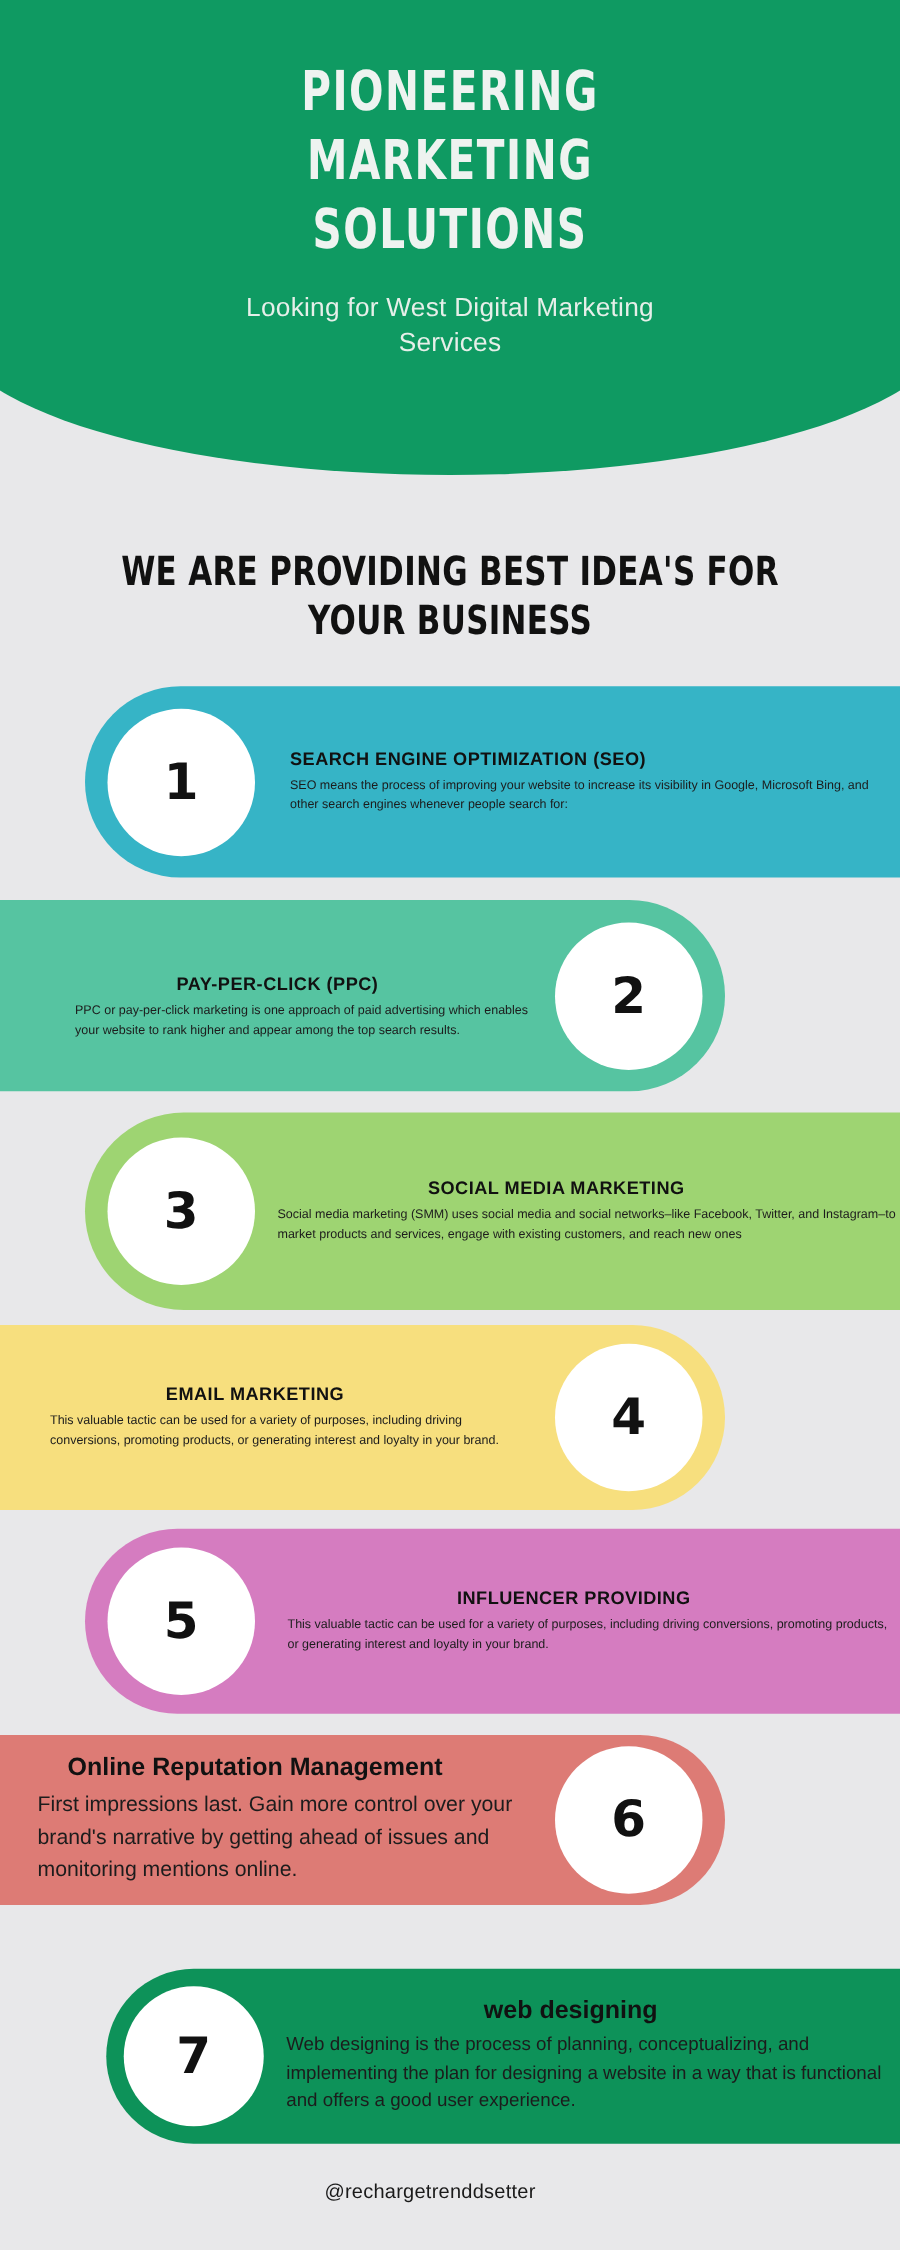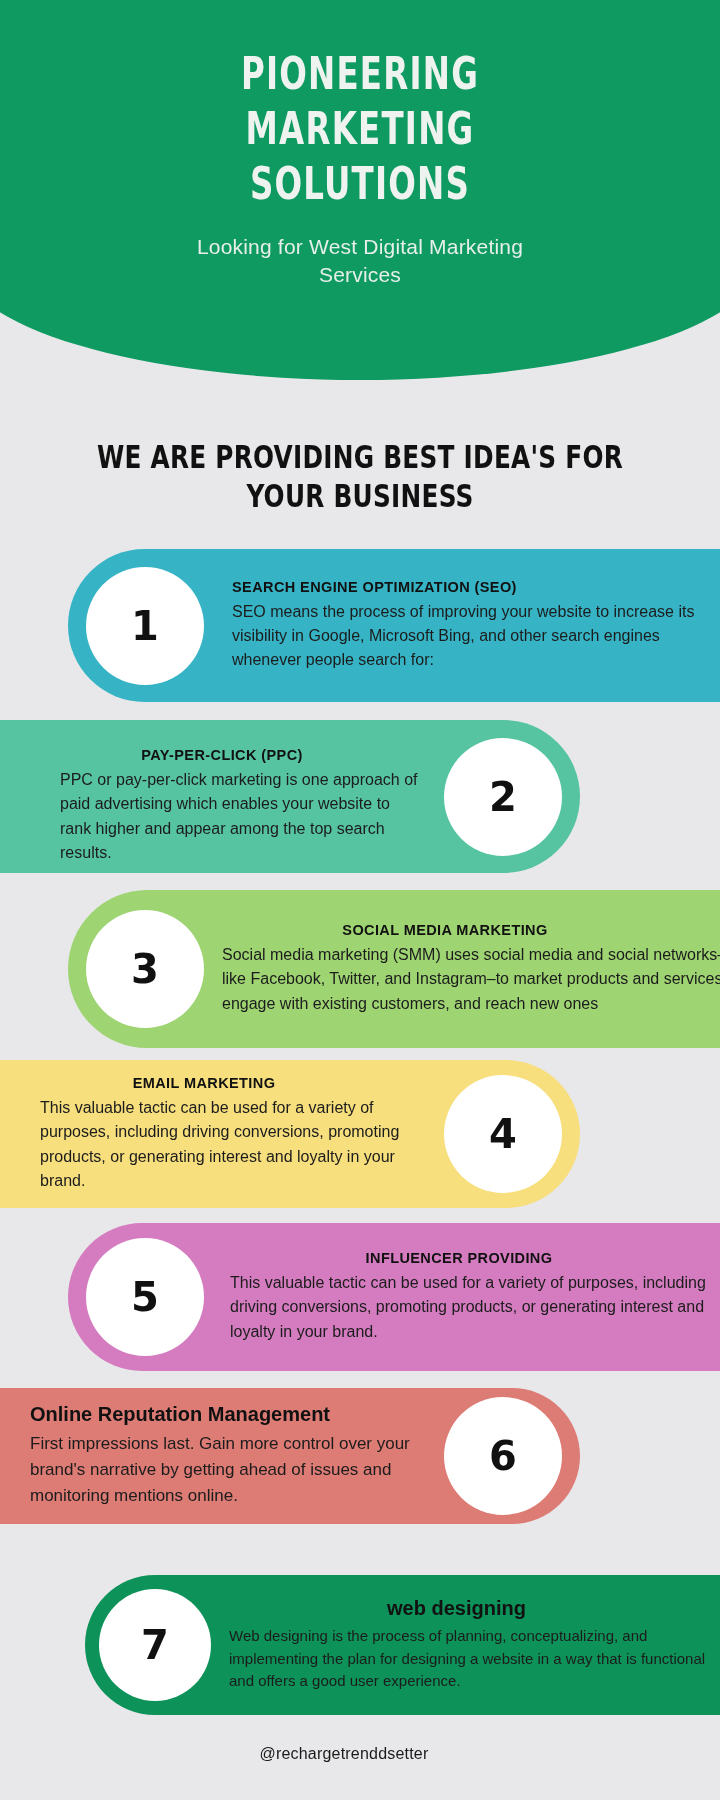--- a/index.html
+++ b/index.html
@@ -91,21 +91,21 @@
   }
   .row-title {
     font-weight: 700;
     color: #111;
     font-size: 14.5px;
     letter-spacing: 0.4px;
     margin-bottom: 5px;
   }
   .row-desc {
     color: #1c1c1c;
-    font-size: 16px;
+    font-size: 10px;
     line-height: 1.52;
     font-weight: 400;
   }
 
   
   .footer {
     position: absolute;
     left: 0; top: 1745px; width: 688px;
     text-align: center;
     color: #1a1a1a;
@@ -177,21 +177,21 @@
         <div class="row-title" style="text-align:center; padding-right:30px;">INFLUENCER PROVIDING</div>
         <div class="row-desc">This valuable tactic can be used for a variety of purposes, including driving conversions, promoting products, or generating interest and loyalty in your brand.</div>
       </div>
     </div>
 
     <div class="row right-circle" style="top: 1388px; left: -40px; width: 620px; height: 136px; border-radius: 0px 80px 80px 0px; padding: 0px 18px 0px 0px; background: rgb(221, 123, 117);">
       <div class="circle" style="width:118px; height:118px;">
         <span>6</span>
       </div>
       <div class="body" style="padding:0 16px 0 70px;">
-        <div class="row-title" style="text-align:left; padding-right:50px; font-size:20px; letter-spacing:0;">Online Reputation Management</div>
+        <div class="row-title" style="text-align:center; padding-right:50px; font-size:20px; letter-spacing:0;">Online Reputation Management</div>
         <div class="row-desc" style="font-size:17px;">First impressions last. Gain more control over your brand's narrative by getting ahead of issues and monitoring mentions online.</div>
       </div>
     </div>
 
     <div class="row left-circle" style="top: 1575px; left: 85px; width: 665px; height: 140px; border-radius: 72px 0px 0px 72px; padding: 0px 0px 0px 14px; background: rgb(13, 146, 89);">
       <div class="circle" style="width:112px; height:112px;">
         <span>7</span>
       </div>
       <div class="body" style="padding:0 30px 0 18px;">
         <div class="row-title" style="text-align:center; padding-right:36px; font-size:20px; letter-spacing:0;">web designing</div>

